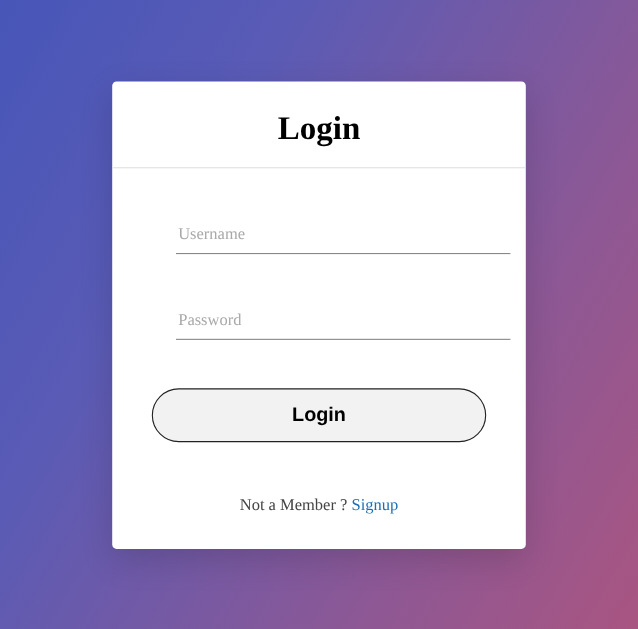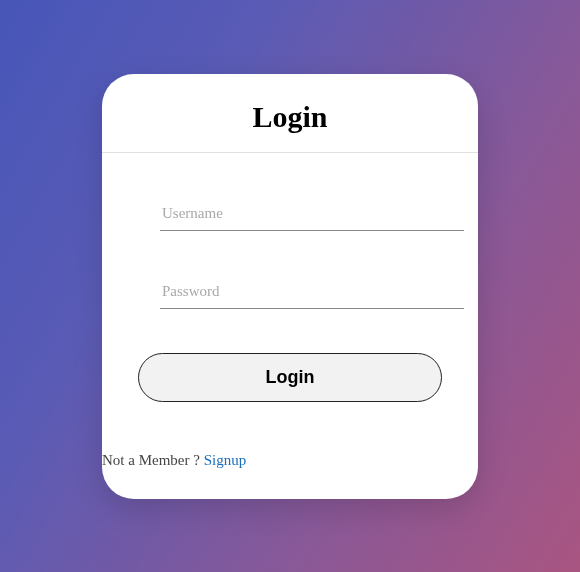--- a/index.html
+++ b/index.html
@@ -12,21 +12,21 @@
       height: 572px;
       background: linear-gradient(120deg, #4756b8 0%, #5a5bb5 30%, #8b5896 70%, #a95581 100%);
       display: flex;
       align-items: center;
       justify-content: center;
       font-family: Georgia, 'Times New Roman', serif;
     }
     .card {
       background: #ffffff;
       width: 376px;
-      border-radius: 32px;
+      border-radius: 4px;
       padding: 0;
       box-shadow: 0 10px 30px rgba(0,0,0,0.15);
     }
     .card-header {
       text-align: center;
       padding: 26px 0 18px 0;
       border-bottom: 1px solid #e0e0e0;
     }
     .card-title {
       font-size: 30px;
@@ -65,21 +65,21 @@
       border: 1.5px solid #222;
       border-radius: 999px;
       background: #f2f2f2;
       font-size: 18px;
       font-weight: bold;
       font-family: Arial, sans-serif;
       cursor: pointer;
       color: #000;
     }
     .footer {
-      text-align: left;
+      text-align: center;
       padding: 24px 0 30px 0;
       font-size: 15px;
       color: #444;
       font-family: Georgia, 'Times New Roman', serif;
     }
     .signup-link {
       color: #1a6db8;
       text-decoration: none;
       cursor: pointer;
     }

